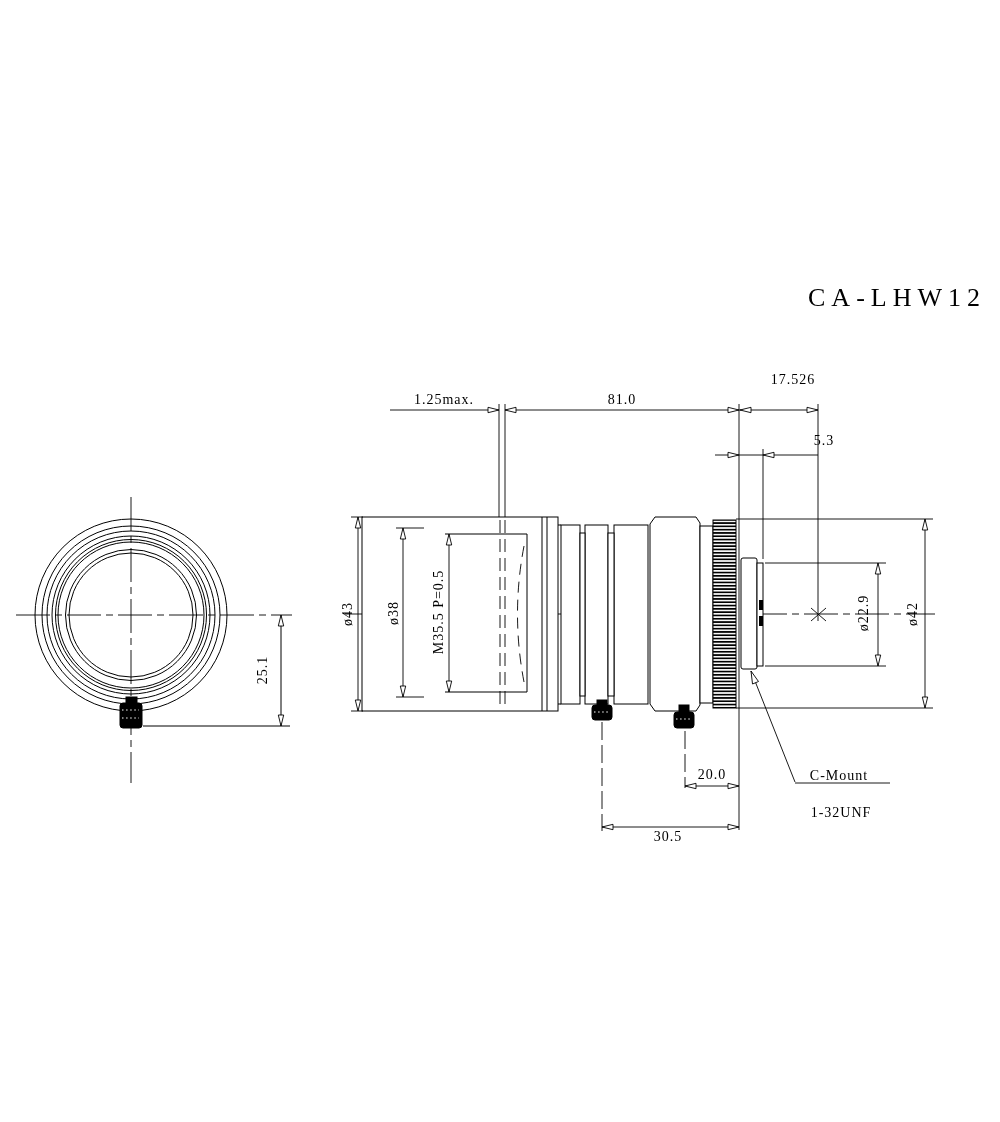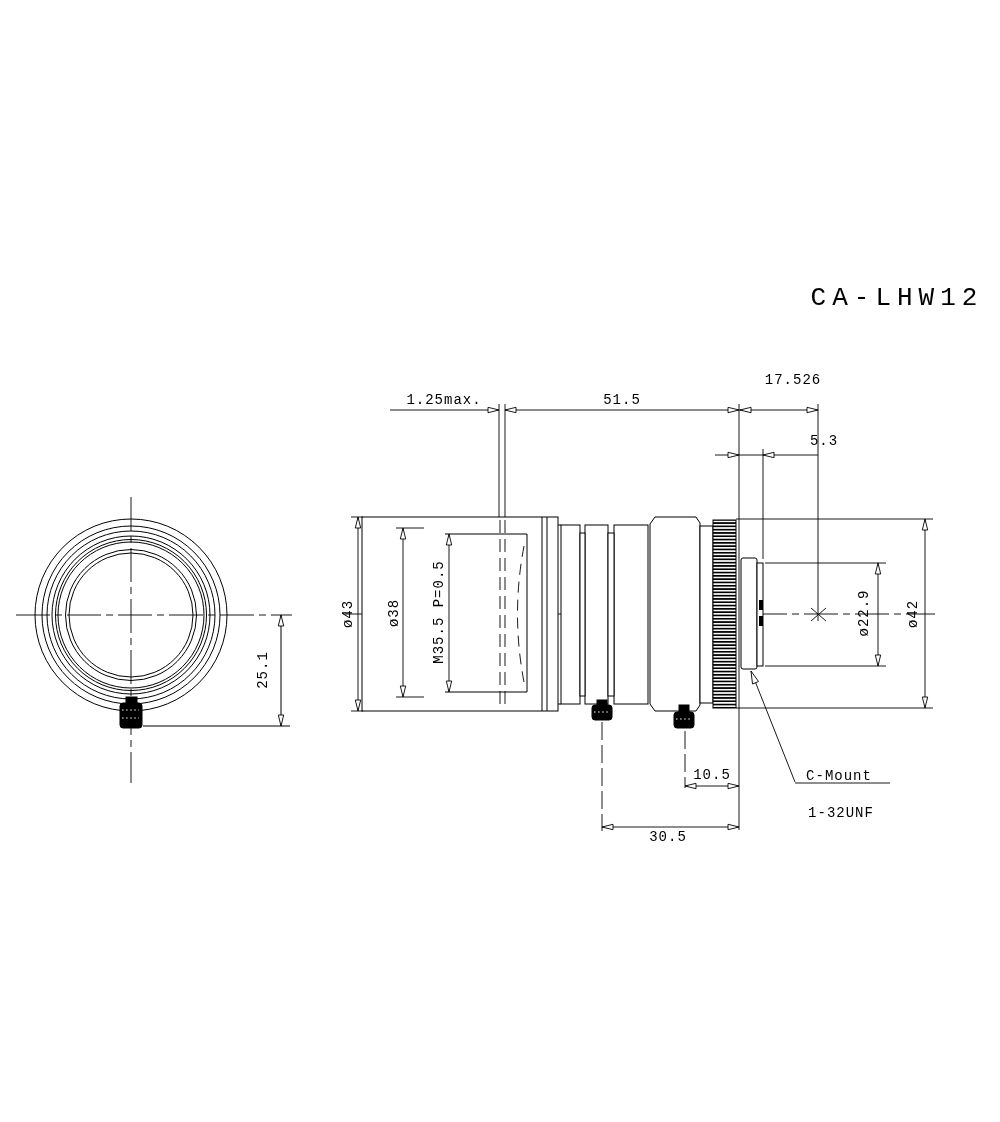--- a/index.html
+++ b/index.html
@@ -1,18 +1,18 @@
 <!DOCTYPE html>
 <html><head>
 <meta charset="utf-8">
 <style>
   html,body{margin:0;padding:0;background:#fff;}
   #canvas{
     position:relative;width:1000px;height:1122px;background:#ffffff;
-    font-family:Liberation Mono, monospace;color:#000;overflow:hidden;
+    font-family:Liberation Serif, serif;color:#000;overflow:hidden;
   }
   #drawing-svg{position:absolute;left:0;top:0;}
   .dim{
     position:absolute;transform:translate(-50%,-50%);
     font-size:14px;letter-spacing:1px;white-space:nowrap;color:#000;
   }
   .rot{transform:translate(-50%,-50%) rotate(-90deg);}
   .title{
     position:absolute;transform:translate(-50%,-50%);
     font-size:26px;letter-spacing:6px;white-space:nowrap;color:#000;
@@ -179,29 +179,29 @@
         <line x1="751" y1="671" x2="795" y2="782"></line>
         <path d="M751,671 L758.5,681.5 L752.5,684 Z" fill="#fff"></path>
         <line x1="795" y1="783" x2="890" y2="783"></line>
       </g>
     </g>
   </svg>
 
   <div class="title" style="left:897px;top:298px;">CA-LHW12</div>
 
   <div class="dim" style="left:444px;top:400px;">1.25max.</div>
-  <div class="dim" style="left:622px;top:400px;">51.5</div>
+  <div class="dim" style="left:622px;top:400px;">81.0</div>
   <div class="dim" style="left:781px;top:380px;margin-left:12px;">17.526</div>
   <div class="dim" style="left:801px;top:441px;margin-left:23px;">5.3</div>
 
   <div class="dim rot" style="left:348px;top:614px;">ø43</div>
   <div class="dim rot" style="left:394px;top:613px;">ø38</div>
   <div class="dim rot" style="left:439px;top:612px;">M35.5 P=0.5</div>
   <div class="dim rot" style="left:864px;top:613px;">ø22.9</div>
   <div class="dim rot" style="left:913px;top:614px;">ø42</div>
   <div class="dim rot" style="left:263px;top:670px;">25.1</div>
 
-  <div class="dim" style="left:712px;top:775px;">10.5</div>
+  <div class="dim" style="left:712px;top:775px;">20.0</div>
   <div class="dim" style="left:668px;top:817px;margin-top:20px;">30.5</div>
 
   <div class="dim" style="left:841px;top:772px;margin-top:41px;">1-32UNF</div>
   <div class="dim" style="left:839px;top:776px;">C-Mount</div>
 </div>
 
 </body></html>

